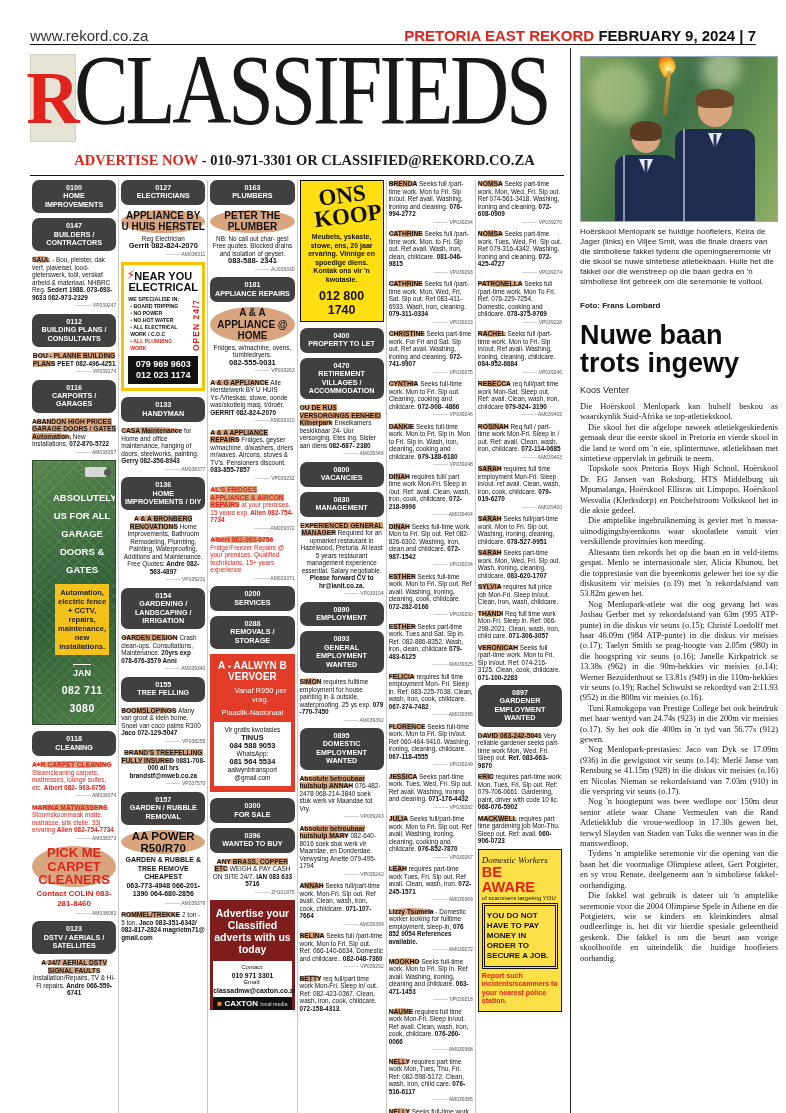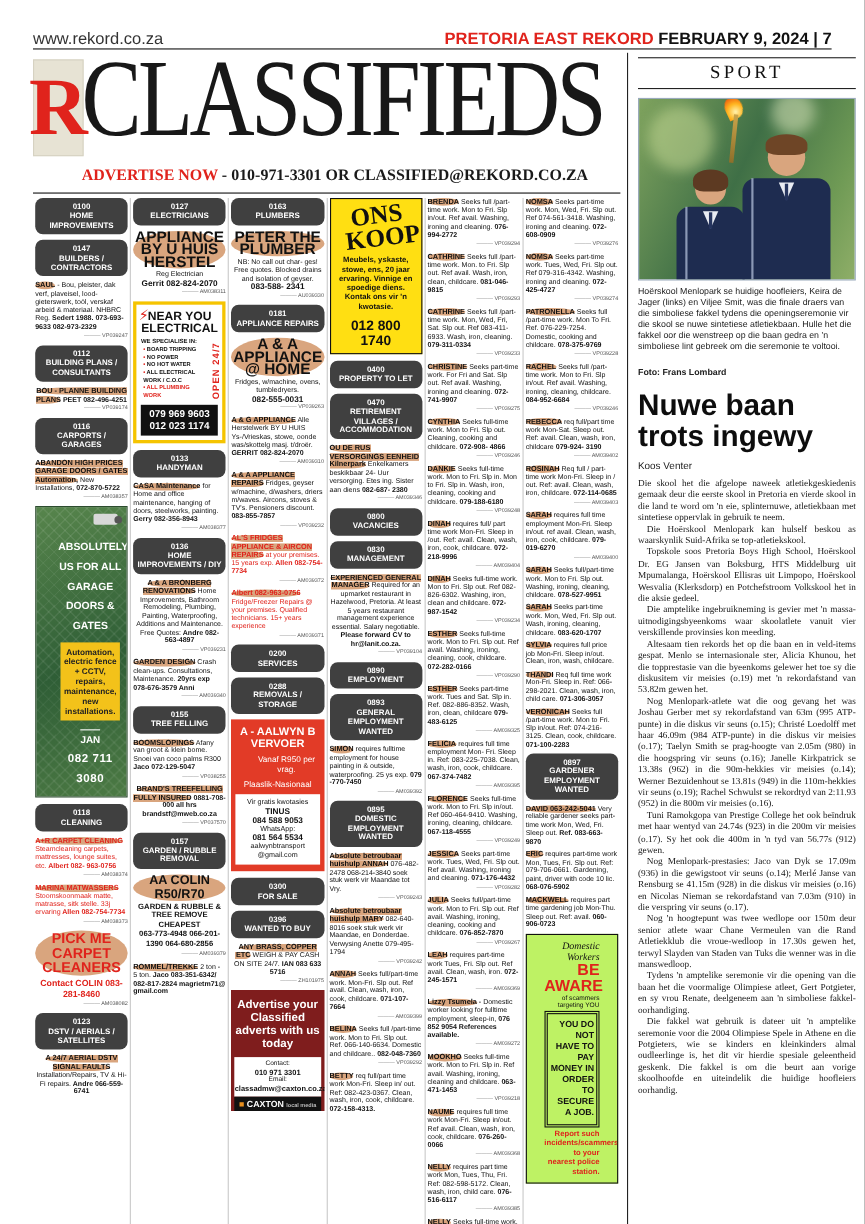--- a/index.html
+++ b/index.html
@@ -37,21 +37,21 @@
   .ad{font-size:6.4px;line-height:7.5px;margin:0 0 4px 0;word-wrap:break-word;}
   .ad .head{font-weight:bold;font-size:6.7px;}
   .ad .phone{font-weight:bold;}
   .ad .tag{display:block;text-align:right;font-size:5px;color:#555;margin-top:1px;}
   .ad .tag::before{content:"——— ";color:#888;}
   .ad.center{text-align:center;}
   .ad.red .head,.ad.red .phone{color:#e0231c;}
   .ad.pickme .head{display:block;color:#e0231c;font-size:13px;line-height:13.5px;font-weight:800;}
   .ad.pickme .phone{display:block;color:#e0231c;font-size:8px;line-height:10px;}
   .ad.bigcenter{text-align:center;}
-  .ad.bigcenter .head{display:block;font-size:14px;line-height:11.5px;}
+  .ad.bigcenter .head{display:block;font-size:10px;line-height:11.5px;}
   .ad.bigcenter .phone{display:block;font-size:7.5px;}
   .ad.asblik{text-align:center;}
   .ad.asblik .head{display:block;font-size:11.5px;line-height:12px;}
   .ad.asblik .body,.ad.asblik .phone{display:block;font-weight:bold;font-size:7px;line-height:8.5px;}
 
   
   .box{margin:0 0 6px 0;overflow:hidden;}
   .green-ad{position:relative;background:linear-gradient(160deg,#57854c,#2f5e36 55%,#4c7a44);
             border:1px solid #2c4c2e;padding:26px 4px 8px 20px;text-align:center;color:#fff;
             background-image:repeating-linear-gradient(45deg,rgba(255,255,255,.08) 0 1px,transparent 1px 7px),
@@ -92,21 +92,21 @@
   .advert-box .brand i{color:#e88f1e;font-style:normal;}
   .advert-box .brand s{text-decoration:none;color:#bbb;font-size:5px;}
 
   .onskoop{background:#ffdf12;border:1.5px solid #111;text-align:center;padding:4px 3px;position:relative;}
   .onskoop .w{font-family:"Liberation Serif","DejaVu Serif",serif;font-weight:800;font-size:23px;line-height:21px;
               transform:rotate(-7deg);display:block;}
   .onskoop .w2{transform:rotate(-7deg) translateX(6px);}
   .onskoop .b{font-size:7px;line-height:8.5px;font-weight:bold;margin-top:6px;}
   .onskoop .ph{font-weight:800;font-size:12.5px;margin-top:5px;}
 
-  .beaware{border:1px solid #111;padding:5px 16px;text-align:right;background:#bef264;}
+  .beaware{border:1px solid #111;padding:5px 3px;text-align:left;background:#fde047;}
   .beaware .dw{font-family:"Liberation Serif","DejaVu Serif",serif;font-style:italic;font-size:9px;}
   .beaware .ba{color:#e0231c;font-weight:800;font-size:14.5px;line-height:15px;}
   .beaware .sc{font-size:6px;margin-bottom:4px;}
   .beaware .inner{border:1px solid #111;outline:1px solid #111;outline-offset:1px;margin:2px;padding:5px 2px;
                   font-weight:800;font-size:8px;line-height:10px;}
   .beaware .foot{color:#e0231c;font-weight:800;font-size:7px;line-height:8.5px;margin-top:5px;}
 
   
   .sport-title{font-family:"Liberation Serif","DejaVu Serif",serif;font-size:17px;letter-spacing:3px;
                text-align:center;border-top:1px solid #222;border-bottom:1px solid #222;
@@ -200,28 +200,31 @@
                 <li class="r">ALL PLUMBING WORK</li>
               </ul>
               <span class="open">OPEN 24/7</span>
               <div class="ph">079 969 9603<br>012 023 1174</div>
             </div>
             <div class="cat"><span class="code">0133</span><span>HANDYMAN</span></div>
             <div class="ad"><span class="head">CASA Maintenance</span><span class="body"> for Home and office maintenance, hanging of doors, steelworks, painting.</span><span class="phone"> Gerry 082-356-8943</span><span class="tag">AM038377</span></div>
             <div class="cat"><span class="code">0136</span><span>HOME
 IMPROVEMENTS / DIY</span></div>
             <div class="ad center"><span class="head">A &amp; A BRONBERG RENOVATIONS</span><span class="body"> Home Improvements, Bathroom Remodeling, Plumbing, Painting, Waterproofing, Additions and Maintenance. Free Quotes:</span><span class="phone"> Andre 082-563-4897</span><span class="tag">VP039231</span></div>
+            <div class="cat"><span class="code">0154</span><span>GARDENING /
+LANDSCAPING /
+IRRIGATION</span></div>
             <div class="ad"><span class="head">GARDEN DESIGN</span><span class="body"> Crash clean-ups. Consultations, Maintenance.</span><span class="phone"> 20yrs exp 078-676-3579 Anni</span><span class="tag">AM039340</span></div>
             <div class="cat"><span class="code">0155</span><span>TREE FELLING</span></div>
             <div class="ad"><span class="head">BOOMSLOPINGS</span><span class="body"> Afany van groot &amp; klein bome. Snoei van coco palms R300</span><span class="phone"> Jaco 072-129-5047</span><span class="tag">VP038255</span></div>
             <div class="ad center"><span class="head">BRAND'S TREEFELLING FULLY INSURED</span><span class="phone"> 0881-708-000 all hrs brandstf@mweb.co.za</span><span class="tag">VP037570</span></div>
             <div class="cat"><span class="code">0157</span><span>GARDEN / RUBBLE
 REMOVAL</span></div>
             <div class="ad asblik">
-              <span class="head">AA COLIN R50/R70</span>
+              <span class="head">AA POWER R50/R70</span>
               <span class="body"> GARDEN &amp; RUBBLE &amp; TREE REMOVE CHEAPEST</span>
               <span class="phone"> 063-773-4948 066-201-1390 064-680-2856</span>
               <span class="tag">AM039379</span>
             </div>
             <div class="ad"><span class="head">ROMMEL/TREKKE</span><span class="body"> 2 ton - 5 ton.</span><span class="phone"> Jaco 083-351-6342/ 082-817-2824 magrietm71@ gmail.com</span></div>
           </div>
           <div class="col">
             <div class="cat"><span class="code">0163</span><span>PLUMBERS</span></div>
             <div class="ad bigcenter"><span class="head">PETER THE PLUMBER</span><span class="body"> NB: No call out char- ges! Free quotes. Blocked drains and isolation of geyser.</span><span class="phone"> 083-588- 2341</span><span class="tag">AU039330</span></div>
             <div class="cat"><span class="code">0181</span><span>APPLIANCE REPAIRS</span></div>
@@ -328,21 +331,20 @@
               <span class="ba" style="display: block;">BE AWARE</span>
               <span class="sc" style="display: block;">of scammers targeting YOU</span>
               <div class="inner">YOU DO NOT HAVE TO PAY MONEY IN ORDER TO SECURE A JOB.</div>
               <span class="foot" style="display: block;">Report such incidents/scammers to your nearest police station.</span>
             </div>
           </div>
         </div>
     </div>
 
     <div class="rightblock">
-      <div class="sport-title">SPORT</div>
       <div class="photo">
         <div class="bokeh1"></div>
         <div class="bokeh2"></div>
         <div class="torch">
             <div class="flame"></div>
             <div class="rod"></div>
           </div>
         <div class="person" style="left:34px;">
           <div class="head" style="width:28px;height:28px;">
               <div class="hair" style="height:70%;background:#5d3a22;"></div>
@@ -364,22 +366,22 @@
             </div>
         </div>
       </div>
       <div class="caption">
         <span>Hoërskool Menlopark se huidige hoofleiers, Keira de Jager (links) en Viljee Smit, was die finale draers van die simboliese fakkel tydens die openingseremonie vir die skool se nuwe sintetiese atletiekbaan. Hulle het die fakkel oor die wenstreep op die baan gedra en 'n simboliese lint gebreek om die seremonie te voltooi.</span>
         <b>Foto: Frans Lombard</b>
       </div>
       <div class="headline">Nuwe baan trots ingewy</div>
       <div class="byline">Koos Venter</div>
       <div class="article">
+          <p>Die Hoërskool Menlopark kan hulself beskou as waarskynlik Suid-Afrika se top-atletiekskool.</p>
           <p>Die skool het die afgelope naweek atletiekgeskiedenis gemaak deur die eerste skool in Pretoria en vierde skool in die land te word om 'n eie, splinternuwe, atletiekbaan met sintetiese oppervlak in gebruik te neem.</p>
-          <p>Die Hoërskool Menlopark kan hulself beskou as waarskynlik Suid-Afrika se top-atletiekskool.</p>
           <p>Topskole soos Pretoria Boys High School, Hoërskool Dr. EG Jansen van Boksburg, HTS Middelburg uit Mpumalanga, Hoërskool Ellisras uit Limpopo, Hoërskool Wesvalia (Klerksdorp) en Potchefstroom Volkskool het in die aksie gedeel.</p>
           <p>Die amptelike ingebruikneming is gevier met 'n massa-uitnodigingsbyeenkoms waar skoolatlete vanuit vier verskillende provinsies kon meeding.</p>
           <p>Altesaam tien rekords het op die baan en in veld-items gespat. Menlo se internasionale ster, Alicia Khunou, het die topprestasie van die byeenkoms gelewer het toe sy die diskusitem vir meisies (o.19) met 'n rekordafstand van 53.82m gewen het.</p>
           <p>Nog Menlopark-atlete wat die oog gevang het was Joshau Gerber met sy rekordafstand van 63m (995 ATP-punte) in die diskus vir seuns (o.15); Christé Loedolff met haar 46.09m (984 ATP-punte) in die diskus vir meisies (o.17); Taelyn Smith se prag-hoogte van 2.05m (980) in die hoogspring vir seuns (o.16); Janelle Kirkpatrick se 13.38s (962) in die 90m-hekkies vir meisies (o.14); Werner Bezuidenhout se 13.81s (949) in die 110m-hekkies vir seuns (o.19); Rachel Schwulst se rekordtyd van 2:11.93 (952) in die 800m vir meisies (o.16).</p>
           <p>Tuni Ramokgopa van Prestige College het ook beïndruk met haar wentyd van 24.74s (923) in die 200m vir meisies (o.17). Sy het ook die 400m in 'n tyd van 56.77s (912) gewen.</p>
           <p>Nog Menlopark-prestasies: Jaco van Dyk se 17.09m (936) in die gewigstoot vir seuns (o.14); Merlé Janse van Rensburg se 41.15m (928) in die diskus vir meisies (o.16) en Nicolas Nieman se rekordafstand van 7.03m (910) in die verspring vir seuns (o.17).</p>
           <p>Nog 'n hoogtepunt was twee wedlope oor 150m deur senior atlete waar Chane Vermeulen van die Rand Atletiekklub die vroue-wedloop in 17.30s gewen het, terwyl Slayden van Staden van Tuks die wenner was in die manswedloop.</p>
           <p>Tydens 'n amptelike seremonie vir die opening van die baan het die voormalige Olimpiese atleet, Gert Potgieter, en sy vrou Renate, deelgeneem aan 'n simboliese fakkel-oorhandiging.</p>
           <p>Die fakkel wat gebruik is dateer uit 'n amptelike seremonie voor die 2004 Olimpiese Spele in Athene en die Potgieters, wie se kinders en kleinkinders almal oudleerlinge is, het dit vir hierdie spesiale geleentheid geskenk. Die fakkel is om die beurt aan vorige skoolhoofde en uiteindelik die huidige hoofleiers oorhandig.</p>
         </div>

